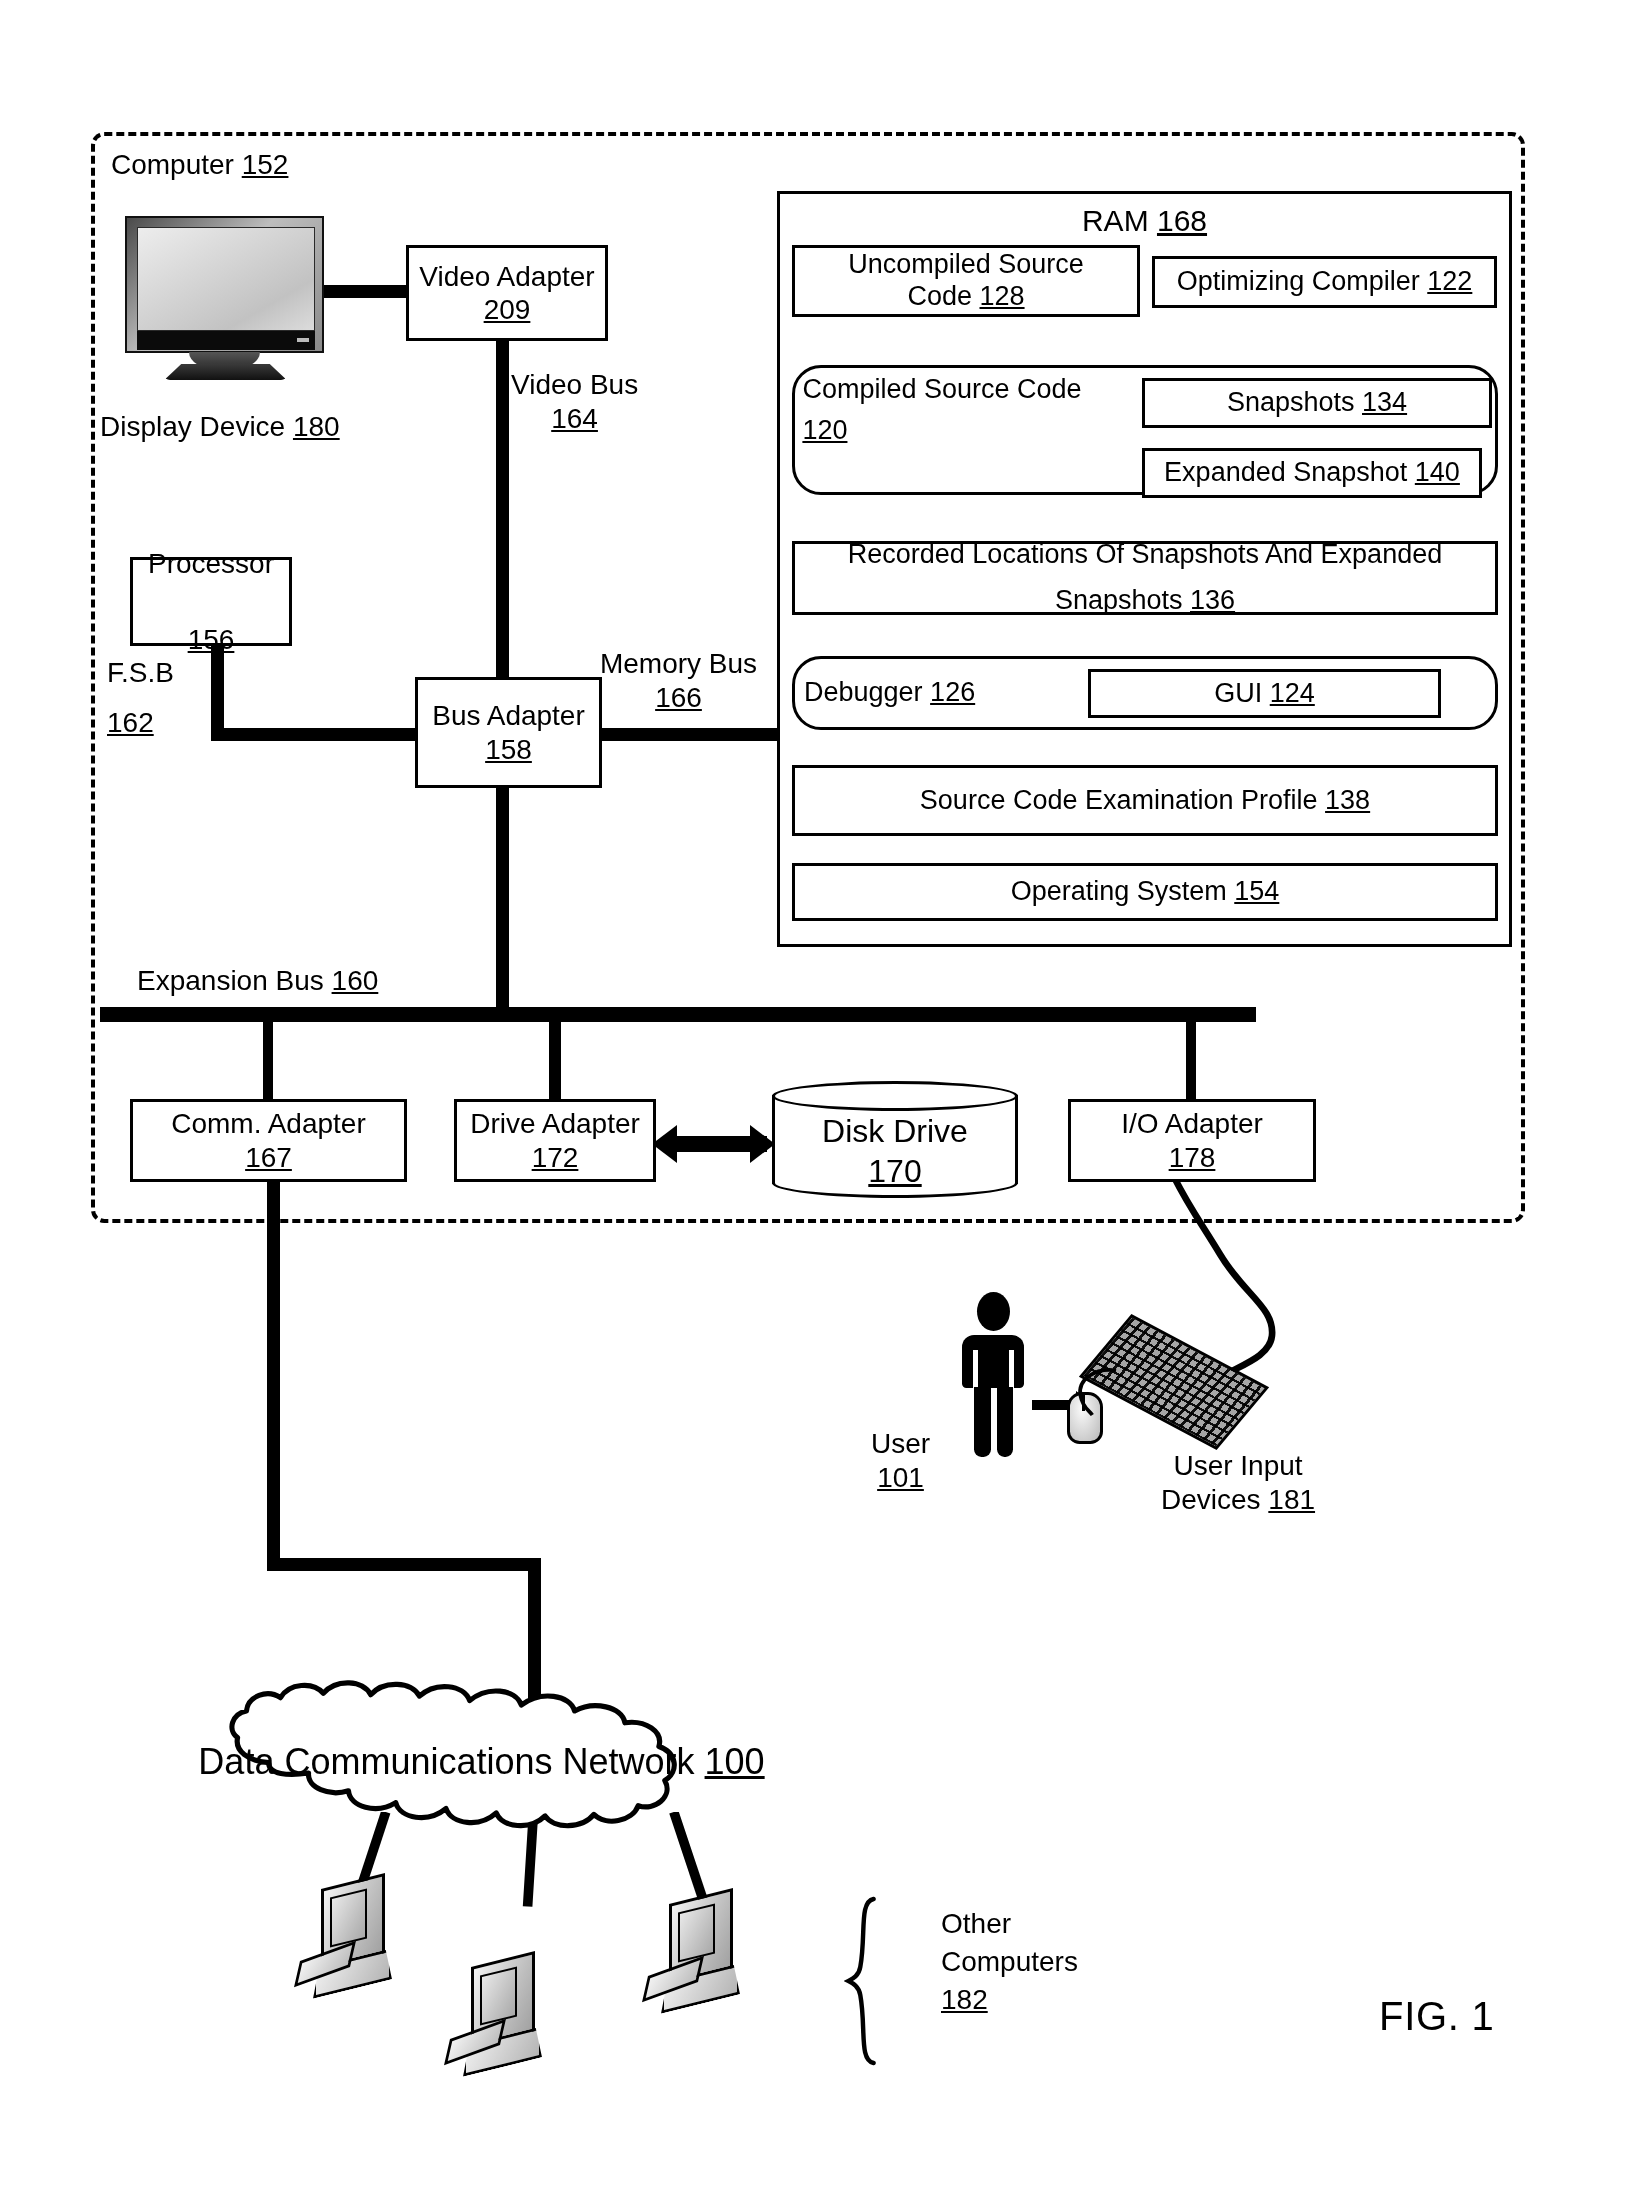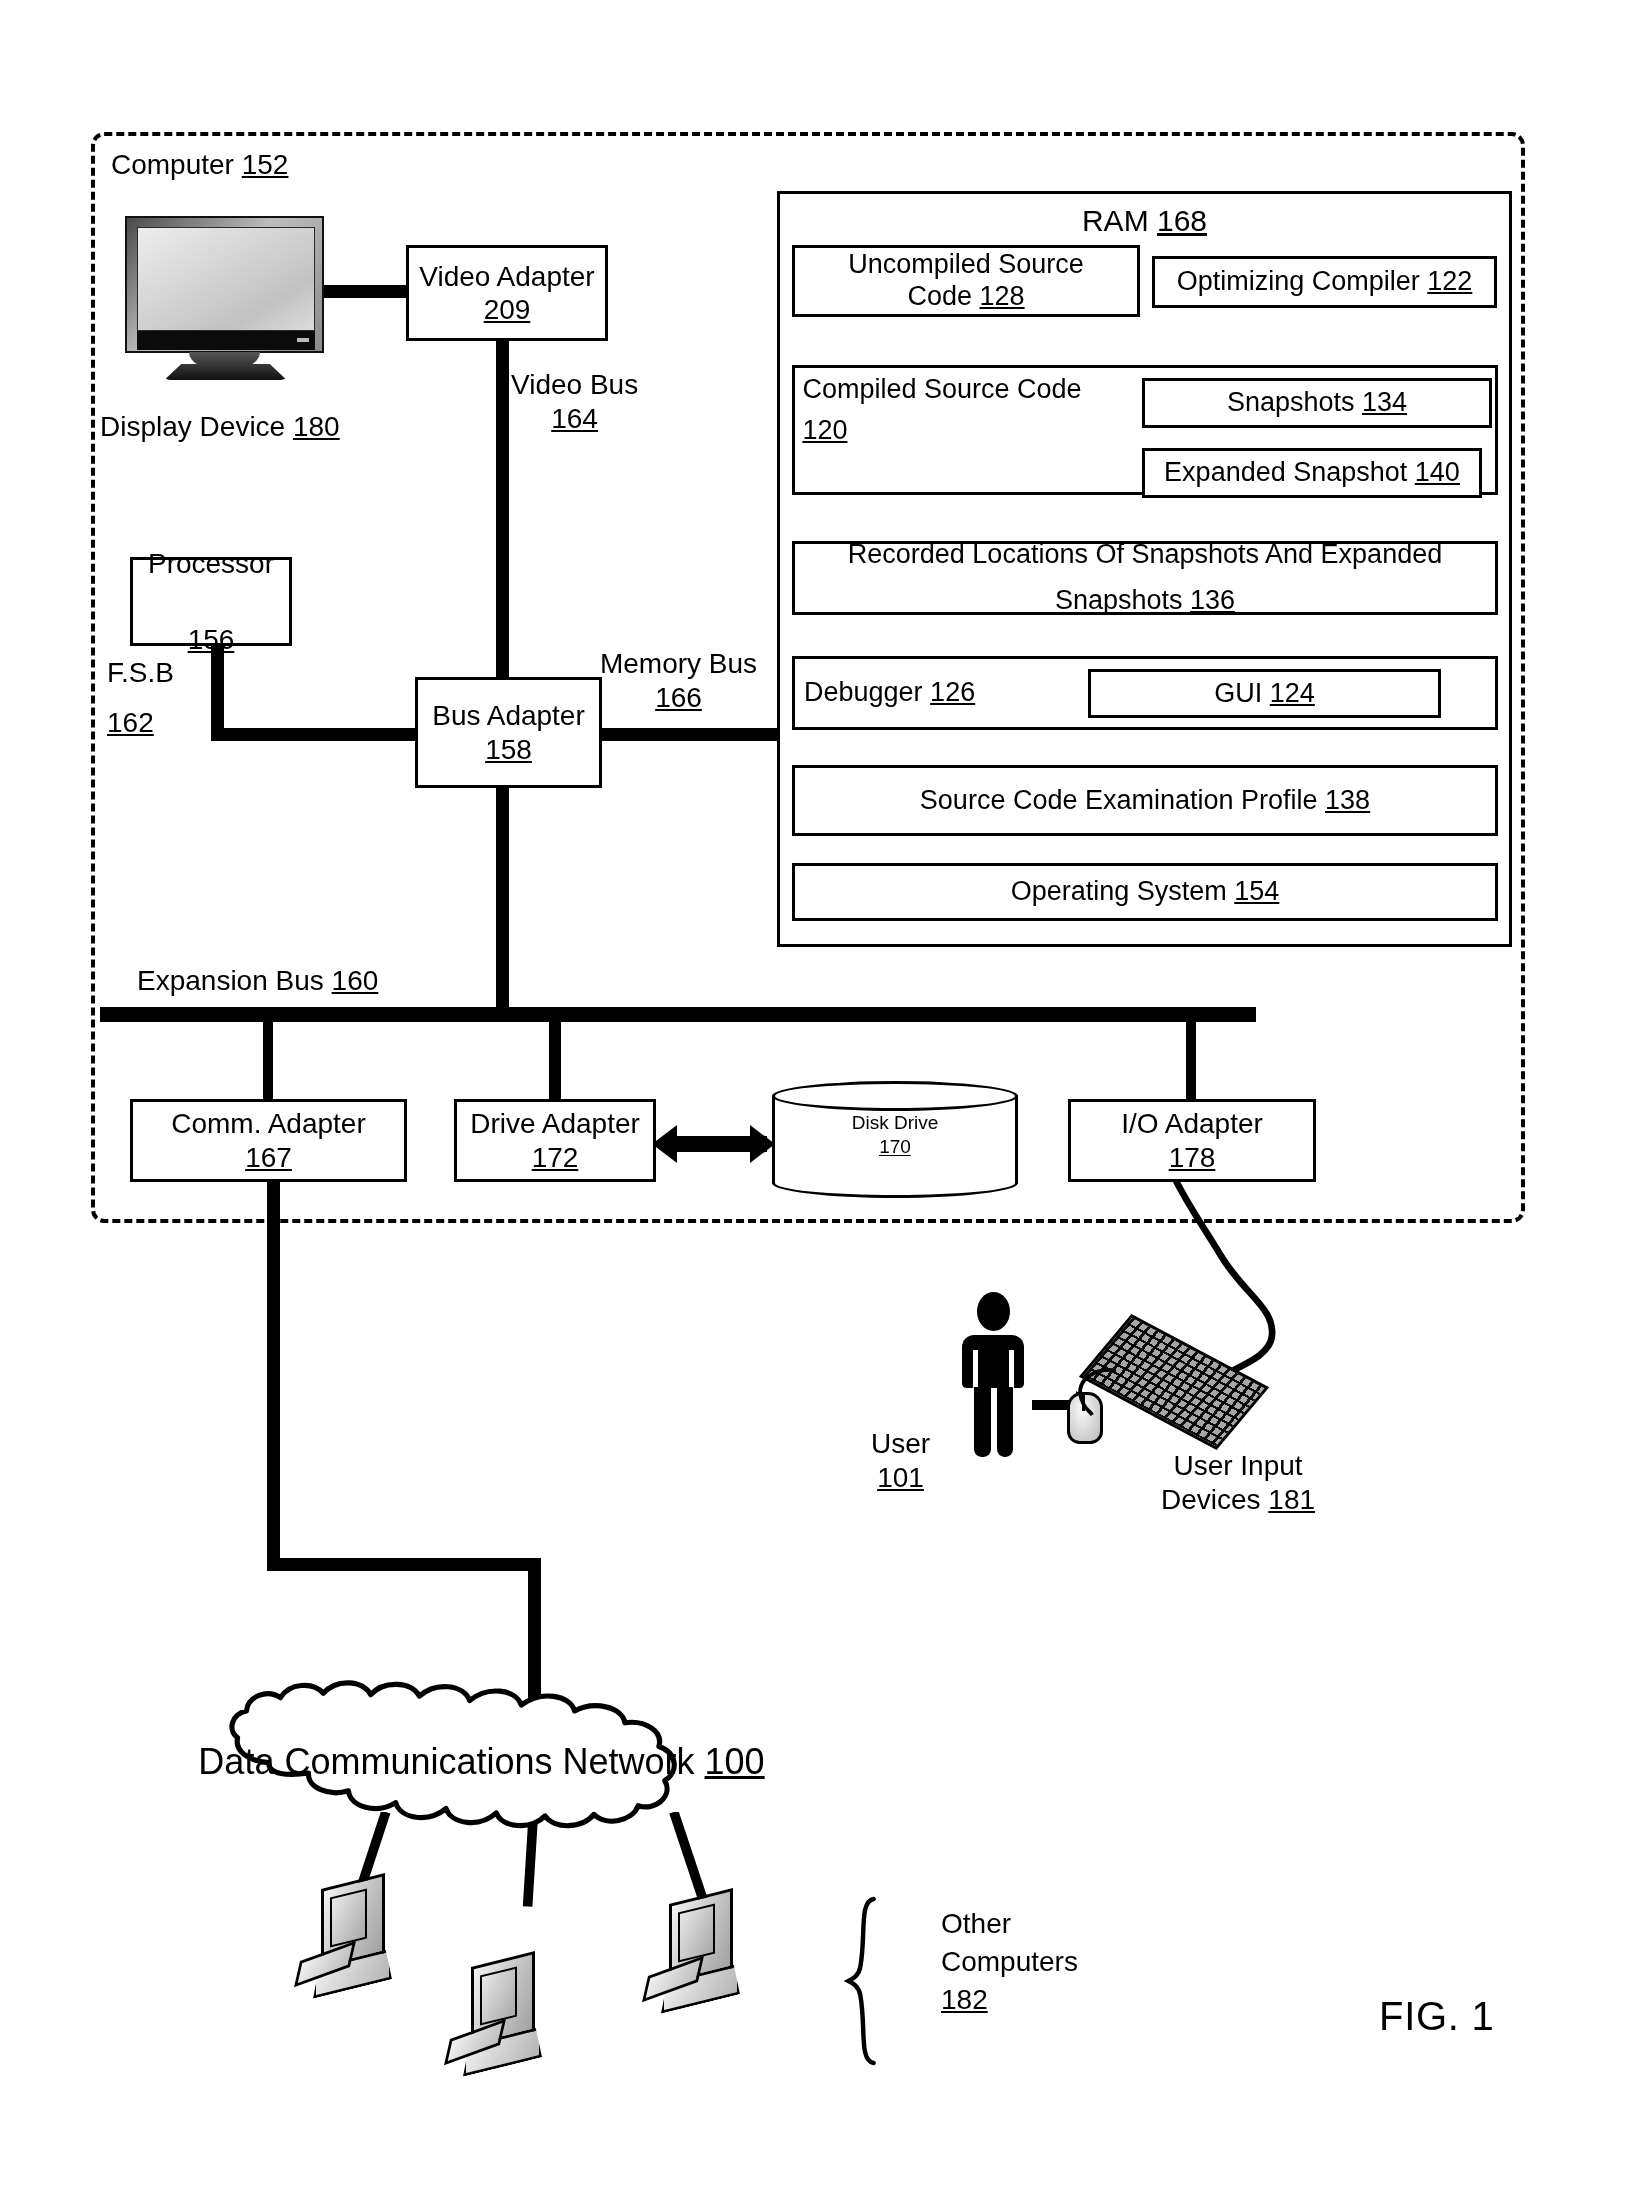--- a/index.html
+++ b/index.html
@@ -27,21 +27,21 @@
     display: flex;
     flex-direction: column;
     align-items: center;
     justify-content: center;
     text-align: center;
     font-size: 28px;
     line-height: 1.18;
     z-index: 5;
   }
   .box.thin { border-width: 3px; }
-  .box.left { align-items: flex-start; text-align: left; }
+  .box.left { align-items: flex-start; text-align: left; border-radius: 29px; }
 
   .lbl { display: block; white-space: nowrap; }
   .num { text-decoration: underline; text-underline-offset: 2.2px; }
 
   
   .txt {
     position: absolute;
     font-size: 28px;
     line-height: 1.22;
     white-space: nowrap;
@@ -131,21 +131,21 @@
     position: absolute; left: 0; top: 0; width: 246px; height: 30px;
     border: 3.7px solid #000; border-radius: 50%; background: #fff; box-sizing: border-box;
   }
   .cyl-bot {
     position: absolute; left: 0; top: 87px; width: 246px; height: 30px;
     border: 3.7px solid #000; border-radius: 50%; background: #fff; box-sizing: border-box;
     clip-path: inset(50% 0 0 0);
   }
   .cyl-label {
     position: absolute; left: 0; top: 30px; width: 246px; text-align: center;
-    font-size: 19px; line-height: 1.25; z-index: 3;
+    font-size: 32px; line-height: 1.25; z-index: 3;
   }
 
   
   #person { position: absolute; left: 958px; top: 1292px; width: 71px; height: 165px; z-index: 6; }
   .p-head { position:absolute; left:19px; top:0; width:33px; height:39px; background:#000; border-radius:50%; }
   .p-body { position:absolute; left:4.4px; top:43px; width:62px; height:53px; background:#000; border-radius:12px 12px 4.4px 4.4px; }
   .p-gapL { position:absolute; left:15px; top:58px; width:5.2px; height:44px; background:#fff; }
   .p-gapR { position:absolute; left:51px; top:58px; width:5.2px; height:44px; background:#fff; }
   .p-legL { position:absolute; left:16.3px; top:95px; width:16.3px; height:70px; background:#000; border-radius:0 0 7.4px 7.4px; }
   .p-legR { position:absolute; left:39px; top:95px; width:16.3px; height:70px; background:#000; border-radius:0 0 7.4px 7.4px; }

